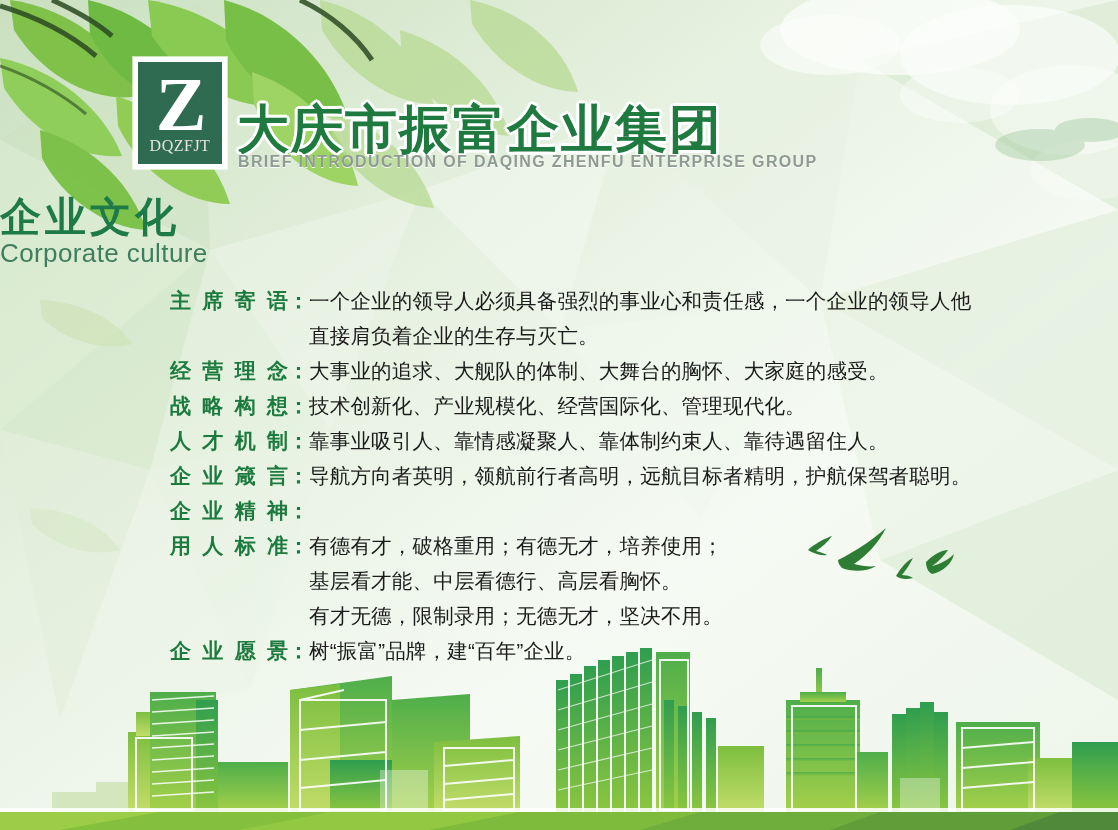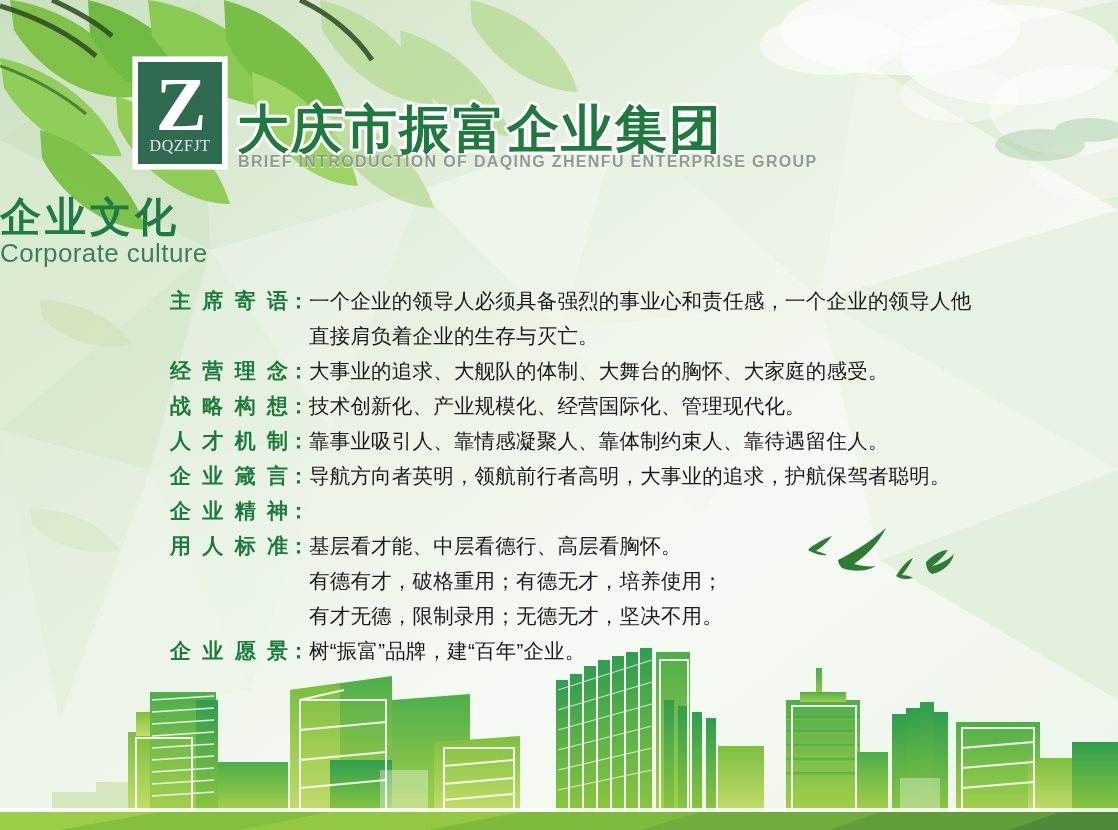--- a/index.html
+++ b/index.html
@@ -403,21 +403,21 @@
 
     <div class="row">
       <div class="row-label">
         <span class="ch">企</span>
           <span class="ch">业</span>
           <span class="ch">箴</span>
           <span class="ch">言</span>
       </div>
       <div class="colon">：</div>
       <div class="row-body">
-        <div class="bodyline">导航方向者英明，领航前行者高明，大事业的追求，护航保驾者聪明。</div>
+        <div class="bodyline">导航方向者英明，领航前行者高明，远航目标者精明，护航保驾者聪明。</div>
       </div>
     </div>
 
     <div class="row">
       <div class="row-label">
         <span class="ch">企</span>
           <span class="ch">业</span>
           <span class="ch">精</span>
           <span class="ch">神</span>
       </div>
@@ -426,22 +426,22 @@
 
     <div class="row">
       <div class="row-label">
         <span class="ch">用</span>
           <span class="ch">人</span>
           <span class="ch">标</span>
           <span class="ch">准</span>
       </div>
       <div class="colon">：</div>
       <div class="row-body">
+        <div class="bodyline">有德有才，破格重用；有德无才，培养使用；</div>
         <div class="bodyline">基层看才能、中层看德行、高层看胸怀。</div>
-        <div class="bodyline">有德有才，破格重用；有德无才，培养使用；</div>
         <div class="bodyline">有才无德，限制录用；无德无才，坚决不用。</div>
       </div>
     </div>
 
     <div class="row">
       <div class="row-label">
         <span class="ch">企</span>
           <span class="ch">业</span>
           <span class="ch">愿</span>
           <span class="ch">景</span>

